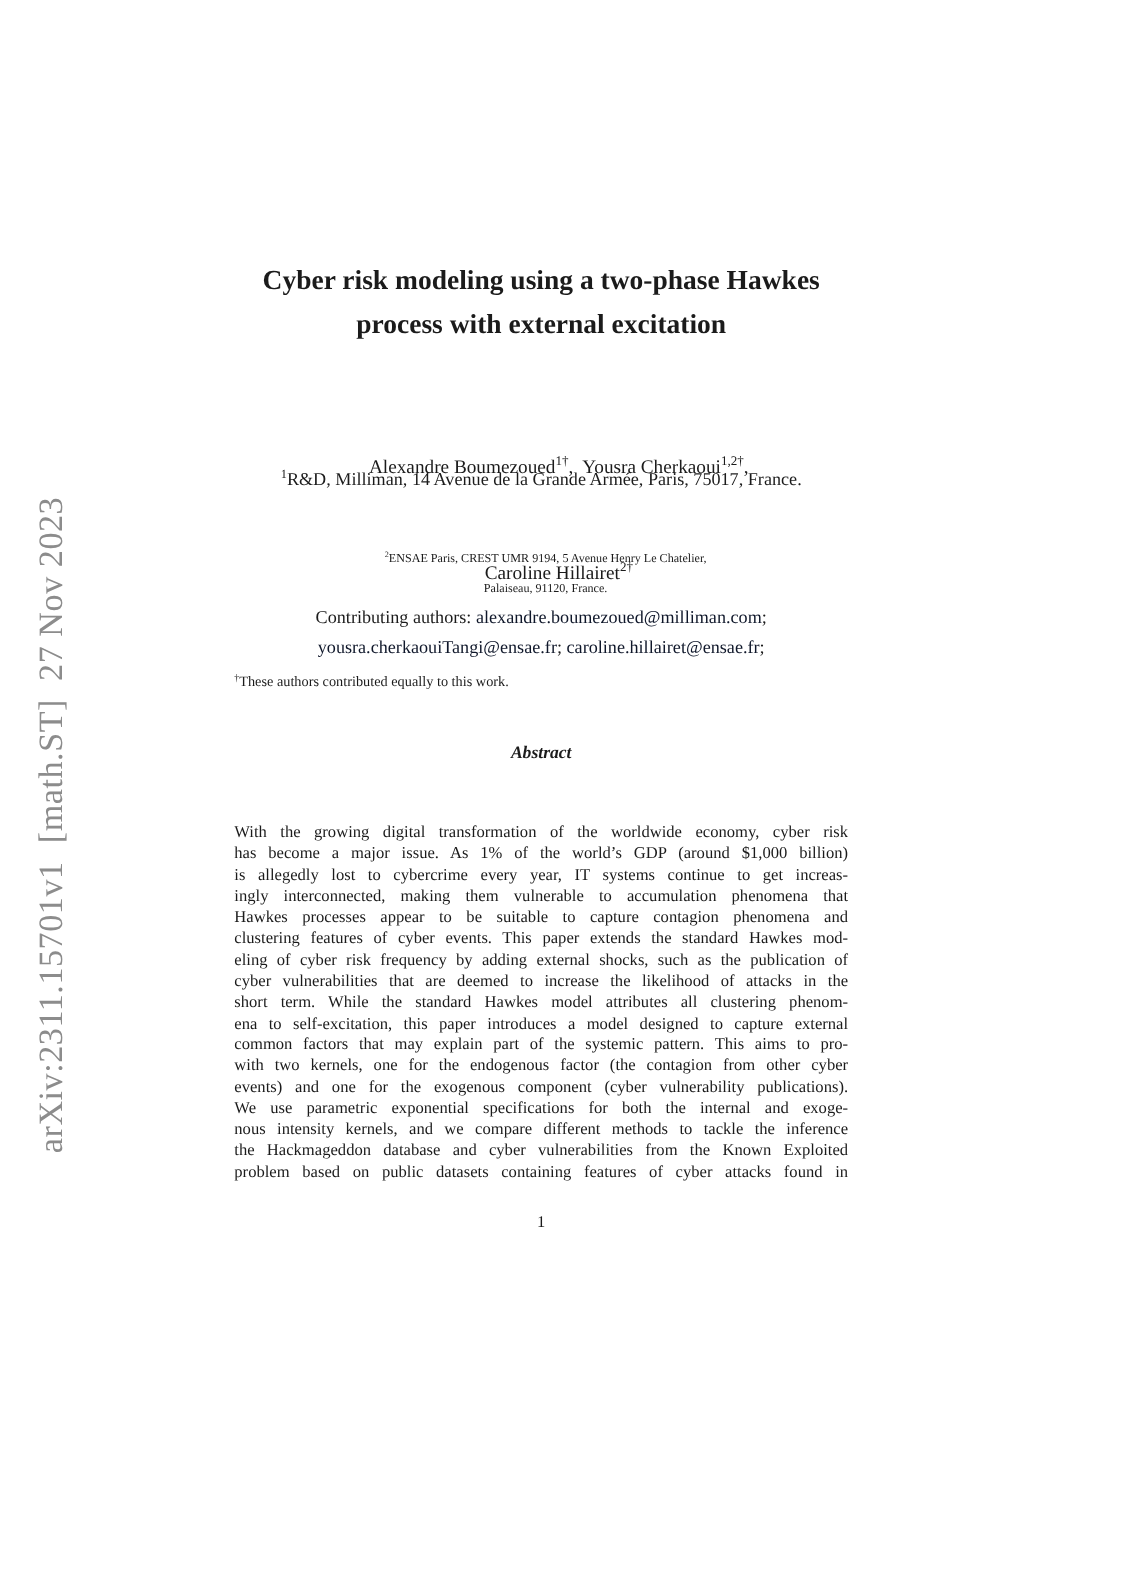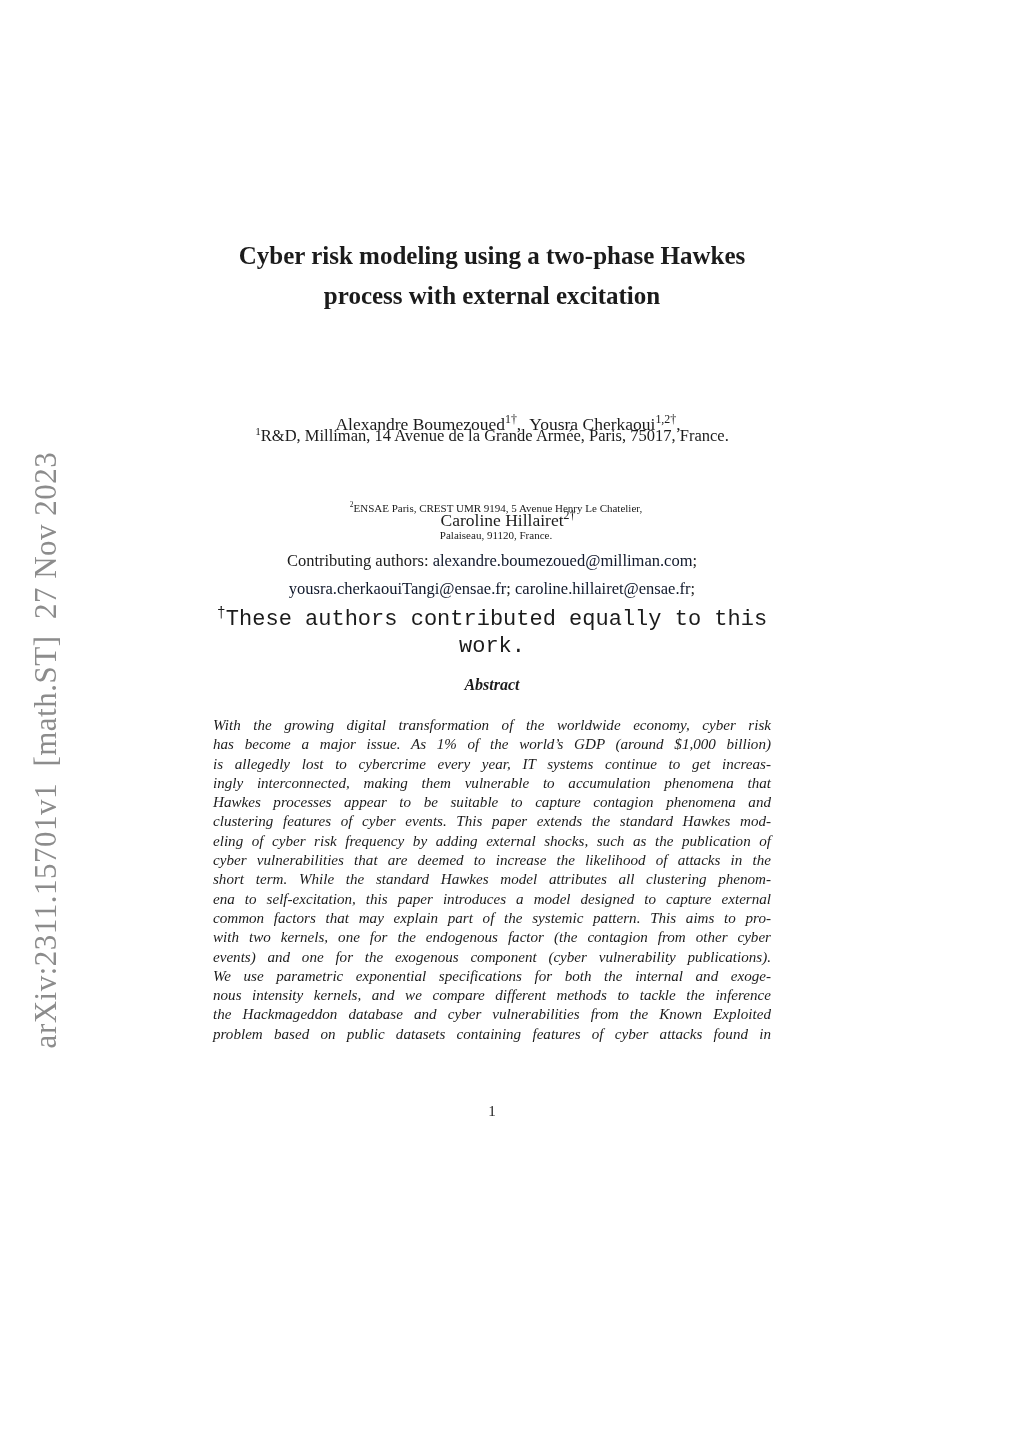--- a/index.html
+++ b/index.html
@@ -91,43 +91,41 @@
   .email-link {
     color: #0f172a;
     text-decoration: none;
     cursor: pointer;
   }
   .dagger-note {
     position: absolute;
     top: 606px;
     left: 0;
     width: 100%;
-    font-size: 22px;
+    font-size: 13px;
     line-height: 27px;
-    text-align: center;
-    font-family: Liberation Mono, monospace;
+    text-align: left;
   }
   .abstract-heading {
     position: absolute;
     top: 676px;
     left: 0;
     width: 100%;
     font-size: 16px;
     font-weight: bold;
     text-align: center;
     font-style: italic;
   }
   .abstract-body {
     position: absolute;
-    top: 716px;
+    top: 748px;
     left: 0;
     width: 100%;
     font-size: 15.1px;
     line-height: 19.3px;
-    font-style: italic;
   }
   .abs-line {
     text-align: justify;
     text-align-last: justify;
     white-space: nowrap;
   }
   .page-number {
     position: absolute;
     top: 1103px;
     left: 0;

